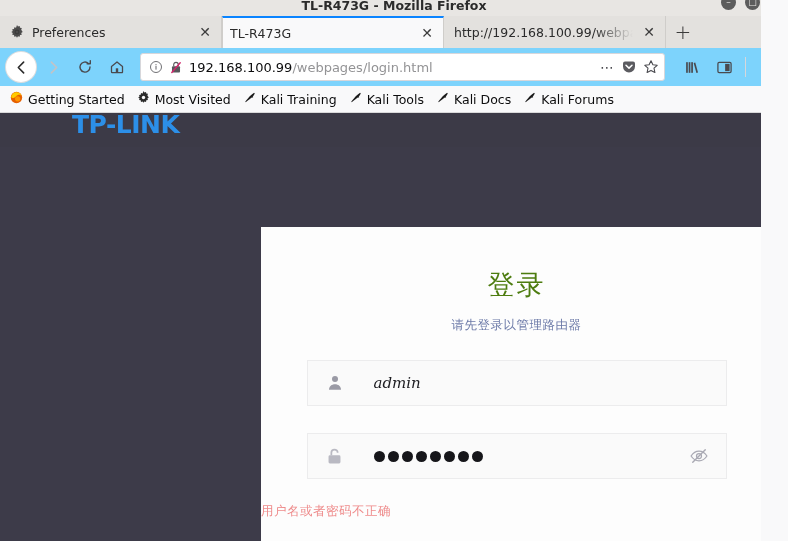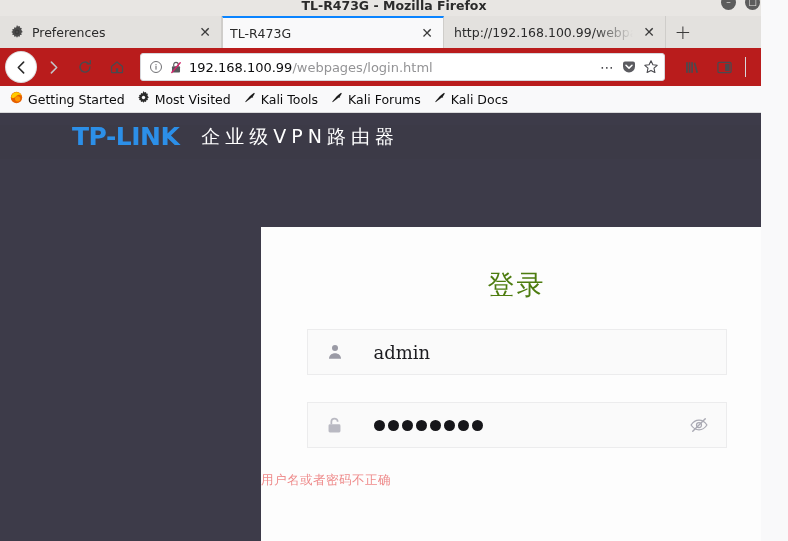--- a/index.html
+++ b/index.html
@@ -65,21 +65,21 @@
   .gear-ico { width: 14px; height: 14px; flex-shrink: 0; }
   .newtab {
     width: 34px; height: 32px; display: flex;
     align-items: center; justify-content: center;
     font-size: 20px; color: #3b3b3b; font-weight: 300;
   }
 
   
   .navbar {
     position: absolute; top: 48px; left: 0; width: 788px; height: 38px;
-    background: #b91c1c; display: flex; align-items: center;
+    background: #7dd3fc; display: flex; align-items: center;
     padding: 0 6px; gap: 2px;
   }
   .navbtn {
     width: 30px; height: 30px; display: flex;
     align-items: center; justify-content: center;
     color: #4a4a4f; flex-shrink: 0;
   }
   .navbtn.circled { background: #fff; border-radius: 50%; box-shadow: 0 0 0 1px #dededf; }
   .navbtn.dim { color: #c3c3c6; }
 
@@ -110,21 +110,21 @@
     padding: 2px 6px; font-size: 12.5px; color: #0c0c0d; white-space: nowrap;
   }
   .bm-chev { margin-left: auto; padding-right: 6px; font-size: 14px; color: #0c0c0d; }
 
   
   .content {
     position: absolute; top: 113px; left: 0; width: 788px; height: 428px;
     background: #3d3b49; overflow: hidden;
   }
   .tp-header {
-    position: absolute; top: 12px; left: 0; width: 772px; height: 34px;
+    position: absolute; top: 0; left: 0; width: 772px; height: 34px;
     background: #3c3a47;
     display: flex; align-items: center; padding-left: 72px; gap: 22px;
   }
   .tp-logo {
     font-size: 25px; font-weight: 700; color: #2c8fe8;
     letter-spacing: -0.5px; position: relative; top: -6px;
     font-family: "DejaVu Sans", "Liberation Sans", sans-serif;
   }
   .tp-title {
     font-size: 19px; color: #ffffff; letter-spacing: 5px;
@@ -148,22 +148,23 @@
     font-family: "DejaVu Sans", sans-serif;
   }
   .field {
     margin: 0 auto; width: 420px; height: 46px; margin-top: 26px;
     background: #fafafa; border: 1px solid #ececed;
     display: flex; align-items: center; padding: 0 16px; gap: 28px;
   }
   .field.pw { margin-top: 27px; }
   .field-ico { width: 22px; display: flex; justify-content: center; color: #9a9aa5; }
   .field-val {
-    flex: 1; font-size: 18px; color: #1c1c20;
+    flex: 1; font-size: 15px; color: #1c1c20;
     font-family: "DejaVu Serif", serif;
+    font-style: italic;
   }
   .pw-dots { flex: 1; display: flex; align-items: center; gap: 3px; }
   .pw-dots i {
     width: 11px; height: 11px; border-radius: 50%;
     background: #16161a; display: block;
   }
   .eye-toggle { width: 22px; display: flex; justify-content: center; color: #a9a9b3; }
   .login-error {
     text-align: left; font-size: 12.5px; color: #ee8a8a;
     margin-top: 24px; letter-spacing: 0.5px;
@@ -330,63 +331,72 @@
       <span>
         <svg viewBox="0 0 16 16" width="13" height="13">
           <path fill="#2b2b2b" d="M8 0l1.1 1.8 2-.7.3 2.1 2.1.3-.7 2L14.5 8l-1.7 1.1.7 2-2.1.3-.3 2.1-2-.7L8 14.5l-1.1-1.7-2 .7-.3-2.1-2.1-.3.7-2L1.5 8l1.7-1.1-.7-2 2.1-.3.3-2.1 2 .7z"></path>
           <circle cx="8" cy="8" r="2.1" fill="#f9f9fa"></circle>
         </svg>
       </span>
       <span>Most Visited</span>
     </div>
 
 
-
     <div class="bm">
       <span>
         <svg viewBox="0 0 16 16" width="13" height="13">
           <path d="M13.6 2.1c-1.3.9-3.5 2.6-5 4.2-1.4 1.5-3 3.6-5.2 6.1l-.9 1.5 1.6-.8c2.6-2.1 4.8-3.6 6.4-4.9 1.7-1.4 3.3-3.4 4-5.2z" fill="#1b1b1b"></path>
           <path d="M10.8 5.4l1.8 2.1-1 .9-1.7-2.1z" fill="#1b1b1b"></path>
         </svg>
       </span>
-      <span>Kali Tools</span>
+      <span>Kali Training</span>
     </div>
 
     <div class="bm">
       <span>
         <svg viewBox="0 0 16 16" width="13" height="13">
           <path d="M13.6 2.1c-1.3.9-3.5 2.6-5 4.2-1.4 1.5-3 3.6-5.2 6.1l-.9 1.5 1.6-.8c2.6-2.1 4.8-3.6 6.4-4.9 1.7-1.4 3.3-3.4 4-5.2z" fill="#1b1b1b"></path>
           <path d="M10.8 5.4l1.8 2.1-1 .9-1.7-2.1z" fill="#1b1b1b"></path>
         </svg>
       </span>
-      <span>Kali Forums</span>
+      <span>Kali Tools</span>
     </div>
 
     <div class="bm">
       <span>
         <svg viewBox="0 0 16 16" width="13" height="13">
           <path d="M13.6 2.1c-1.3.9-3.5 2.6-5 4.2-1.4 1.5-3 3.6-5.2 6.1l-.9 1.5 1.6-.8c2.6-2.1 4.8-3.6 6.4-4.9 1.7-1.4 3.3-3.4 4-5.2z" fill="#1b1b1b"></path>
           <path d="M10.8 5.4l1.8 2.1-1 .9-1.7-2.1z" fill="#1b1b1b"></path>
         </svg>
       </span>
       <span>Kali Docs</span>
     </div>
 
+    <div class="bm">
+      <span>
+        <svg viewBox="0 0 16 16" width="13" height="13">
+          <path d="M13.6 2.1c-1.3.9-3.5 2.6-5 4.2-1.4 1.5-3 3.6-5.2 6.1l-.9 1.5 1.6-.8c2.6-2.1 4.8-3.6 6.4-4.9 1.7-1.4 3.3-3.4 4-5.2z" fill="#1b1b1b"></path>
+          <path d="M10.8 5.4l1.8 2.1-1 .9-1.7-2.1z" fill="#1b1b1b"></path>
+        </svg>
+      </span>
+      <span>Kali Forums</span>
+    </div>
+
     <div class="bm-chev">»</div>
   </div>
 
   <div class="content">
 
     <div class="tp-header">
       <div class="tp-logo">TP-LINK</div>
-      <div class="tp-title">企业级VPN路由器</div>
     </div>
 
     <div class="login-card">
       <div class="login-title">登录</div>
+      <div class="login-sub">请先登录以管理路由器</div>
 
       <div class="field">
         <span class="field-ico">
           <svg viewBox="0 0 24 24" width="20" height="20">
             <circle cx="12" cy="7.2" r="3.6" fill="#9a9aa5"></circle>
             <path d="M4.8 20c0-4 3.2-6.6 7.2-6.6s7.2 2.6 7.2 6.6z" fill="#9a9aa5"></path>
           </svg>
         </span>
         <span class="field-val">admin</span>
       </div>

